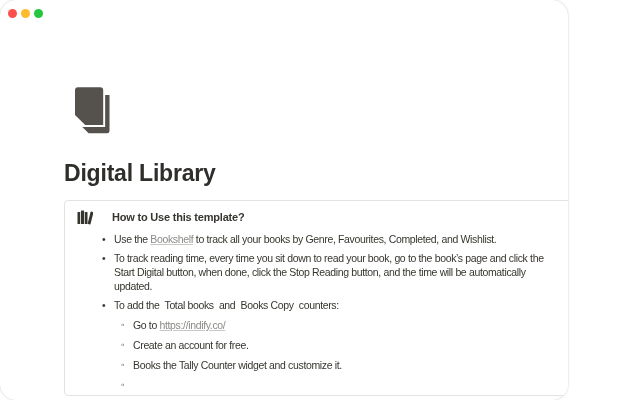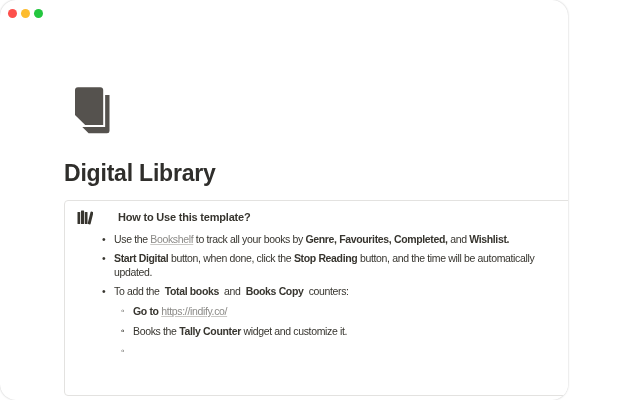--- a/index.html
+++ b/index.html
@@ -9,32 +9,32 @@
   .traffic{position:absolute;top:9px;left:8px;display:flex;gap:4px;}
   .tl{width:9px;height:9px;border-radius:50%;}
   .tl-red{background:#fd504c;}
   .tl-yellow{background:#fdbc2e;}
   .tl-green{background:#23c63e;}
   .page-icon{position:absolute;left:75px;top:87px;width:35px;height:48px;}
   .page-title{position:absolute;left:64px;top:160px;font-size:23px;font-weight:700;
               letter-spacing:-0.2px;color:#2f2e2b;}
   .callout{position:absolute;left:64px;top:200px;width:512px;height:196px;box-sizing:border-box;
            border:1px solid #e3e2e0;border-radius:4px;background:#fff;padding:8px 6px 8px 12px;}
-  .callout-header{display:flex;align-items:center;gap:25px;font-size:11px;font-weight:700;
+  .callout-header{display:flex;align-items:center;gap:19px;font-size:11px;font-weight:700;
                   letter-spacing:-0.2px;line-height:16px;}
   .books-icon{flex:0 0 auto;display:inline-flex;}
   ul.blist{list-style:none;margin:7px 0 0 0;padding:0;font-size:10.5px;letter-spacing:-0.35px;
            line-height:14px;}
   ul.blist li{position:relative;padding-left:37px;margin-bottom:5px;white-space:pre-wrap;}
   ul.blist li .marker{position:absolute;left:25px;top:0;letter-spacing:0;}
   ul.sublist{list-style:none;margin:6px 0 0 0;padding:0;font-size:10.5px;letter-spacing:-0.35px;
              line-height:14px;}
   ul.sublist li{position:relative;padding-left:56px;margin-bottom:6px;white-space:pre-wrap;}
   ul.sublist li .marker{position:absolute;left:44px;top:-0.5px;font-size:10px;letter-spacing:0;}
-  .bold{font-weight:700;margin-top:48px;}
+  .bold{font-weight:400;margin-top:48px;}
   .link{color:#8b8a87;text-decoration:underline;text-decoration-color:#c9c8c5;cursor:pointer;}
 </style>
 </head>
 <body>
 
 <div class="window">
 
   <div class="traffic">
     <div class="tl tl-red"></div>
     <div class="tl tl-yellow"></div>
@@ -57,25 +57,26 @@
           <rect x="0.5" y="2" width="2.7" height="12" rx="0.6" fill="#37352f"></rect>
           <rect x="4" y="0.5" width="3.1" height="13.5" rx="0.6" fill="#37352f"></rect>
           <rect x="7.8" y="2" width="2.7" height="12" rx="0.6" fill="#37352f"></rect>
           <rect x="10.6" y="1.4" width="2.9" height="12.8" rx="0.6" fill="#37352f" transform="rotate(14 12 14)"></rect>
         </svg>
       </span>
       <span>How to Use this template?</span>
     </div>
     <ul class="blist">
         <li><span class="marker">•</span><span>Use the </span><span class="link">Bookshelf</span><span> to track all your books by </span><span class="bold">Genre, Favourites, Completed,</span><span> and </span><span class="bold">Wishlist.</span></li>
-        <li><span class="marker">•</span><span class="bold">Start Digital</span><span> button, when done, click the </span><span class="bold">Stop Reading</span><span> button, and the time will be automatically
+        <li><span class="marker">•</span><span>To track reading time, every time you sit down to read your book, go to the book’s page and click the
+</span><span class="bold">Start Digital</span><span> button, when done, click the </span><span class="bold">Stop Reading</span><span> button, and the time will be automatically
 updated.</span></li>
         <li><span class="marker">•</span><span>To add the  </span><span class="bold">Total books</span><span>  and  </span><span class="bold">Books Copy</span><span>  counters:</span></li>
       </ul>
     <ul class="sublist">
         <li><span class="marker">◦</span><span class="bold">Go to </span><span class="link">https://indify.co/</span></li>
-        <li><span class="marker">◦</span></li>
+        <li><span class="marker">◦</span><span>Create an account for free.</span></li>
         <li><span class="marker">◦</span><span>Books the </span><span class="bold">Tally Counter</span><span> widget and customize it.</span></li>
         <li><span class="marker">◦</span></li>
       </ul>
   </div>
 
 </div>
 
 </body></html>

